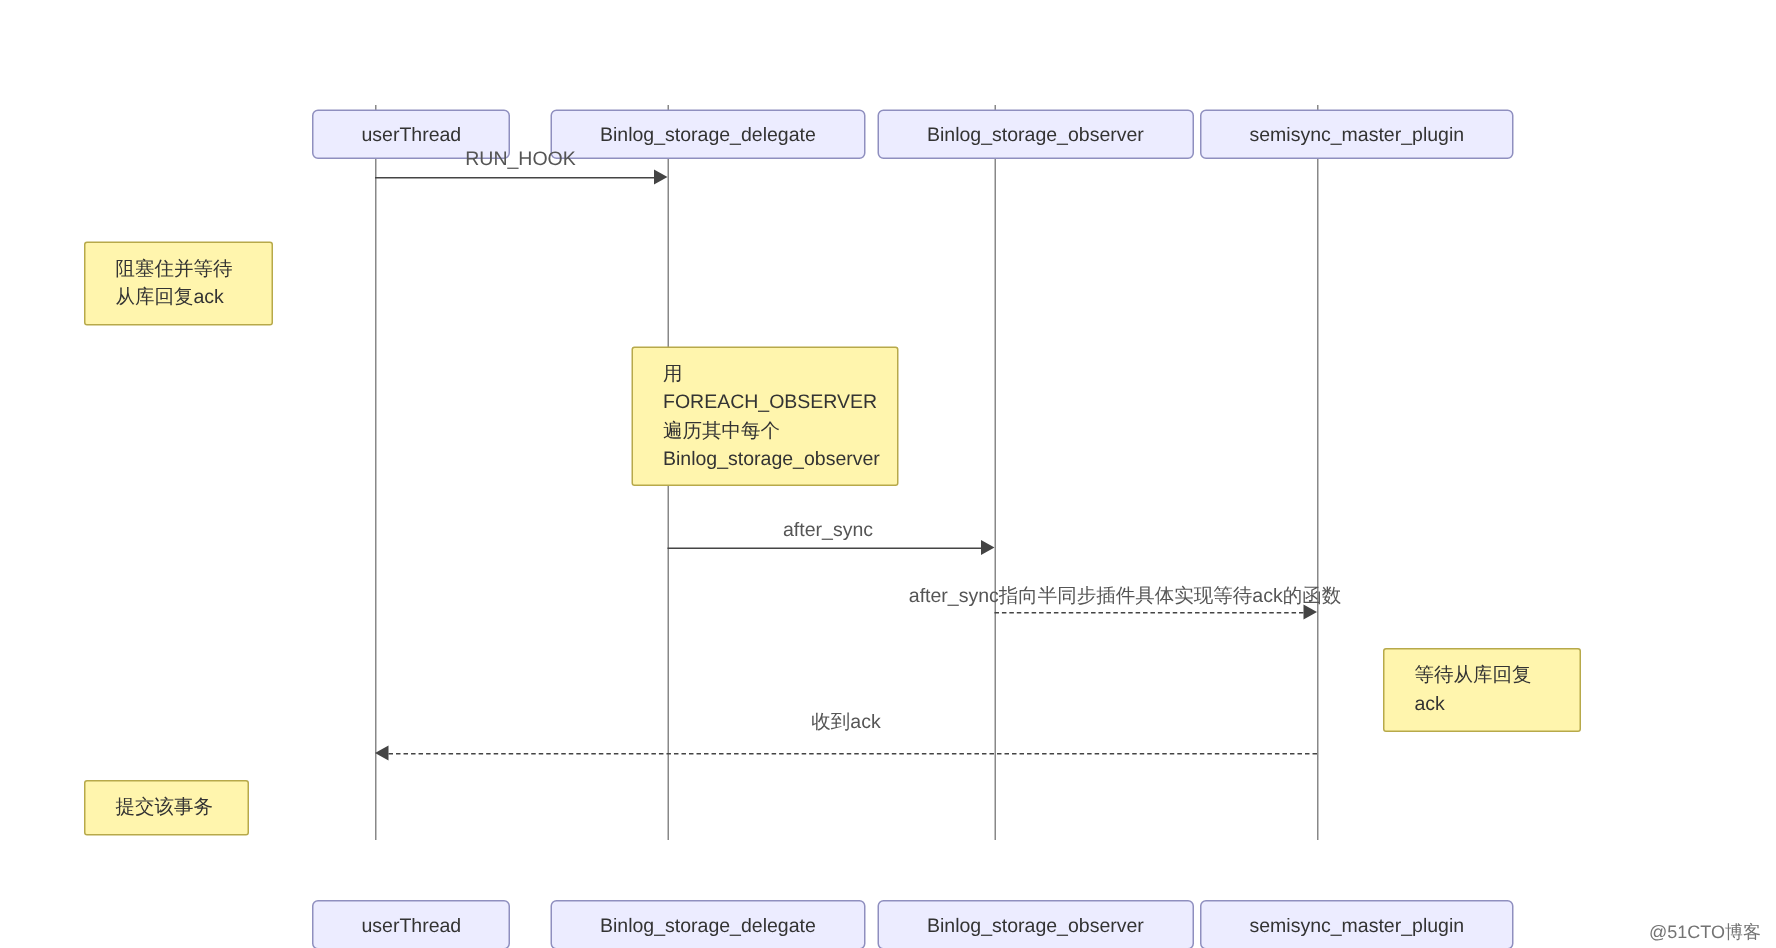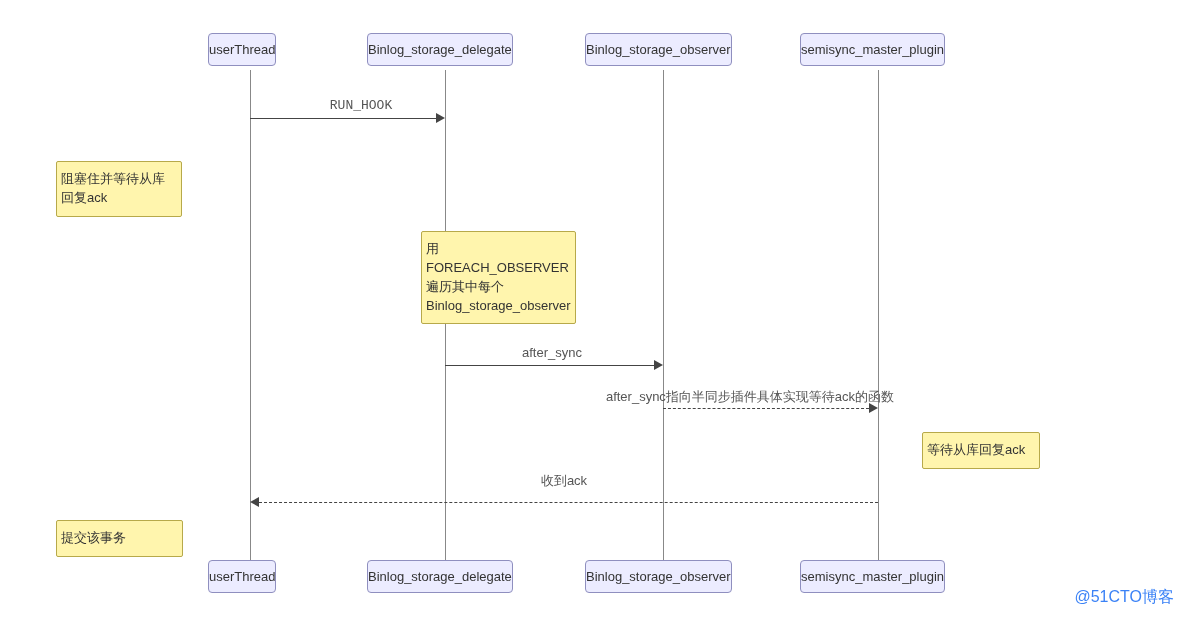--- a/index.html
+++ b/index.html
@@ -11,35 +11,36 @@
     height: 632px;
     position: relative;
     font-size: 13px;
     color: #333;
   }
   .participant-box {
     position: absolute;
     background: #ececff;
     border: 1px solid #8f8fbf;
     border-radius: 4px;
-    padding: 8px 0;
+    padding: 8px 32px;
     text-align: left;
     white-space: nowrap;
+    margin-top: 40px;
   }
   .lifeline {
     position: absolute;
     width: 0;
     border-left: 1px solid #888;
   }
   .note-box {
     position: absolute;
     background: #fff5ad;
     border: 1px solid #b7a94a;
     border-radius: 2px;
-    padding: 8px 4px;
+    padding: 8px 20px;
     font-size: 13px;
     line-height: 1.45;
   }
   .msg-line {
     position: absolute;
     height: 0;
     border-top: 1px solid #444;
   }
   .msg-line.dashed { border-top-style: dashed; }
   .msg-label {
@@ -58,23 +59,23 @@
     border-bottom: 5px solid transparent;
     border-left: 9px solid #444;
   }
   .arrow-left {
     border-top: 5px solid transparent;
     border-bottom: 5px solid transparent;
     border-right: 9px solid #444;
   }
   .watermark {
     position: absolute;
-    right: 10px; bottom: 24px;
-    color: #3b82f6;
-    font-size: 16px;
+    right: 10px; bottom: 2px;
+    color: #737373;
+    font-size: 12px;
   }
 </style>
 </head>
 <body>
 
 <div class="lifeline" style="left:250px; top:70px; height:490px;"></div>
 <div class="lifeline" style="left:445px; top:70px; height:490px;"></div>
 <div class="lifeline" style="left:663px; top:70px; height:490px;"></div>
 <div class="lifeline" style="left:878px; top:70px; height:490px;"></div>
 
@@ -84,49 +85,49 @@
 <div class="participant-box" style="left:367px; top:33px;">
   <span>Binlog_storage_delegate</span>
 </div>
 <div class="participant-box" style="left:585px; top:33px;">
   <span>Binlog_storage_observer</span>
 </div>
 <div class="participant-box" style="left:800px; top:33px;">
   <span>semisync_master_plugin</span>
 </div>
 
-<span class="msg-label" style="left:361px; top:98px;font-family:Liberation Mono, monospace;">RUN_HOOK</span>
+<span class="msg-label" style="left:347px; top:98px;">RUN_HOOK</span>
 <div class="msg-line" style="left:250px; top:118px; width:186px;"></div>
 <div class="arrow-right" style="left:436px; top:113px;"></div>
 
 <div class="note-box" style="left:56px; top:161px; width:126px;">
   <span>阻塞住并等待从库回复ack</span>
 </div>
 
-<div class="note-box" style="left:421px; top:231px; width:155px;">
+<div class="note-box" style="left:421px; top:231px; width:178px;">
   <span>用FOREACH_OBSERVER遍历其中每个Binlog_storage_observer</span>
 </div>
 
 <span class="msg-label" style="left:552px; top:345px;">after_sync</span>
 <div class="msg-line" style="left:445px; top:365px; width:209px;"></div>
 <div class="arrow-right" style="left:654px; top:360px;"></div>
 
 <span class="msg-label" style="left:750px; top:388px;">after_sync指向半同步插件具体实现等待ack的函数</span>
 <div class="msg-line dashed" style="left:663px; top:408px; width:206px;"></div>
 <div class="arrow-right" style="left:869px; top:403px;"></div>
 
-<div class="note-box" style="left:922px; top:432px; width:118px;">
+<div class="note-box" style="left:922px; top:432px; width:132px;">
   <span>等待从库回复ack</span>
 </div>
 
 <span class="msg-label" style="left:564px; top:472px;">收到ack</span>
 <div class="msg-line dashed" style="left:259px; top:502px; width:619px;"></div>
 <div class="arrow-left" style="left:250px; top:497px;"></div>
 
-<div class="note-box" style="left:56px; top:520px; width:127px;">
+<div class="note-box" style="left:56px; top:520px; width:110px;">
   <span>提交该事务</span>
 </div>
 
 <div class="participant-box" style="left:208px; top:560px;">
   <span>userThread</span>
 </div>
 <div class="participant-box" style="left:367px; top:560px;">
   <span>Binlog_storage_delegate</span>
 </div>
 <div class="participant-box" style="left:585px; top:560px;">

